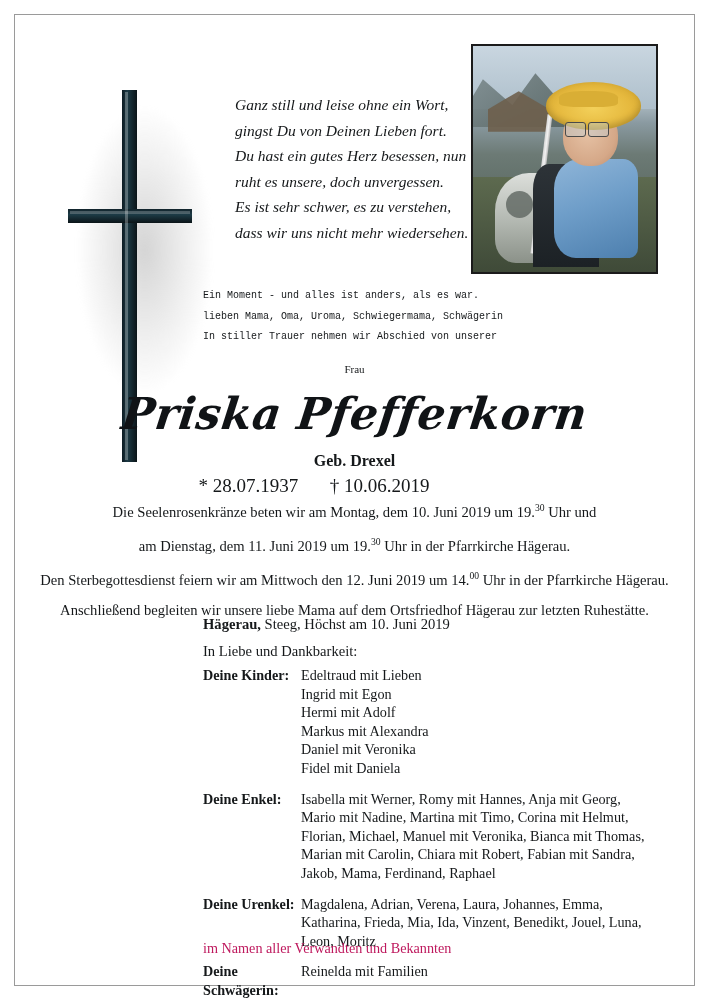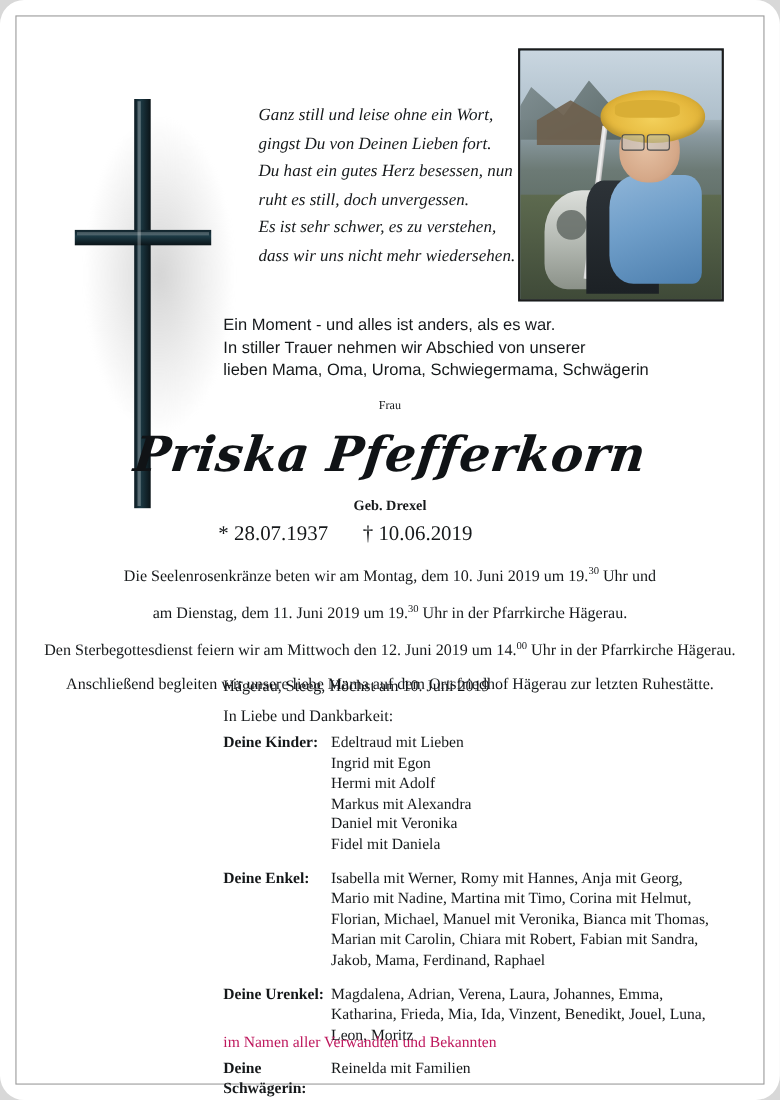--- a/index.html
+++ b/index.html
@@ -10,21 +10,20 @@
   body {
     font-family: "Liberation Sans", sans-serif;
   }
   .page {
     position: relative;
     width: 709px;
     height: 1000px;
     background: #ffffff;
     overflow: hidden;
     margin: 0 auto;
-    border-radius: 22px;
   }
   .border-frame {
     position: absolute;
     left: 14px;
     top: 14px;
     right: 14px;
     bottom: 14px;
     border: 1px solid #9a9a9a;
     pointer-events: none;
   }
@@ -176,22 +175,22 @@
     font-style: italic;
     font-size: 15.5px;
     line-height: 25.5px;
     color: #15181a;
   }
   .intro {
     position: absolute;
     left: 203px;
     top: 286px;
     width: 420px;
-    font-family: Liberation Sans, sans-serif;
-    font-size: 15px;
+    font-family: Liberation Mono, monospace;
+    font-size: 10px;
     line-height: 20.5px;
     color: #15181a;
   }
   .frau {
     position: absolute;
     left: 0;
     top: 363px;
     width: 709px;
     text-align: center;
     font-family: "Liberation Serif", serif;
@@ -213,58 +212,58 @@
     transform: skewX(-7deg);
   }
   .geb {
     position: absolute;
     left: 0;
     top: 452px;
     width: 709px;
     text-align: center;
     font-family: "Liberation Serif", serif;
     font-weight: bold;
-    font-size: 13px;
+    font-size: 16px;
     color: #15181a;
   }
   .dates {
     position: absolute;
     left: 0;
     top: 475px;
     width: 628px;
     text-align: center;
     font-family: "Liberation Serif", serif;
     font-size: 19px;
     color: #15181a;
   }
   .dates .sep { display: inline-block; width: 22px; }
   .sup { font-size: 0.66em; vertical-align: super; }
 
   .services {
     position: absolute;
     left: 28px;
-    top: 509px;
+    top: 497px;
     width: 653px;
     text-align: center;
     font-family: "Liberation Serif", serif;
     font-size: 14.6px;
     line-height: 22px;
     color: #15181a;
   }
   .services p { margin: 0 0 8px 0; }
 
   .place {
     position: absolute;
     left: 203px;
     top: 616px;
     font-family: "Liberation Serif", serif;
     font-size: 14.6px;
     color: #15181a;
   }
-  .place b { font-weight: normal; }
+  .place b { font-weight: bold; }
 
   .love {
     position: absolute;
     left: 203px;
     top: 643px;
     font-family: "Liberation Serif", serif;
     font-size: 14.6px;
     color: #15181a;
   }
 
@@ -331,29 +330,29 @@
       <div class="ph-hatband"></div>
       <div class="ph-glass-l"></div>
       <div class="ph-glass-r"></div>
     </div>
   </div>
 
   <div class="poem">
     <div>Ganz still und leise ohne ein Wort,</div>
     <div>gingst Du von Deinen Lieben fort.</div>
     <div>Du hast ein gutes Herz besessen, nun</div>
-    <div>ruht es still, doch unvergessen.</div>
+    <div>ruht es unsere, doch unvergessen.</div>
     <div>Es ist sehr schwer, es zu verstehen,</div>
     <div>dass wir uns nicht mehr wiedersehen.</div>
   </div>
 
   <div class="intro">
     <div>Ein Moment - und alles ist anders, als es war.</div>
+    <div>lieben Mama, Oma, Uroma, Schwiegermama, Schwägerin</div>
     <div>In stiller Trauer nehmen wir Abschied von unserer</div>
-    <div>lieben Mama, Oma, Uroma, Schwiegermama, Schwägerin</div>
   </div>
 
   <div class="frau">Frau</div>
   <div class="name">Priska Pfefferkorn</div>
   <div class="geb">Geb. Drexel</div>
 
   <div class="dates">
     <span>*</span>
     <span>28.07.1937</span>
     <span class="sep"></span>

